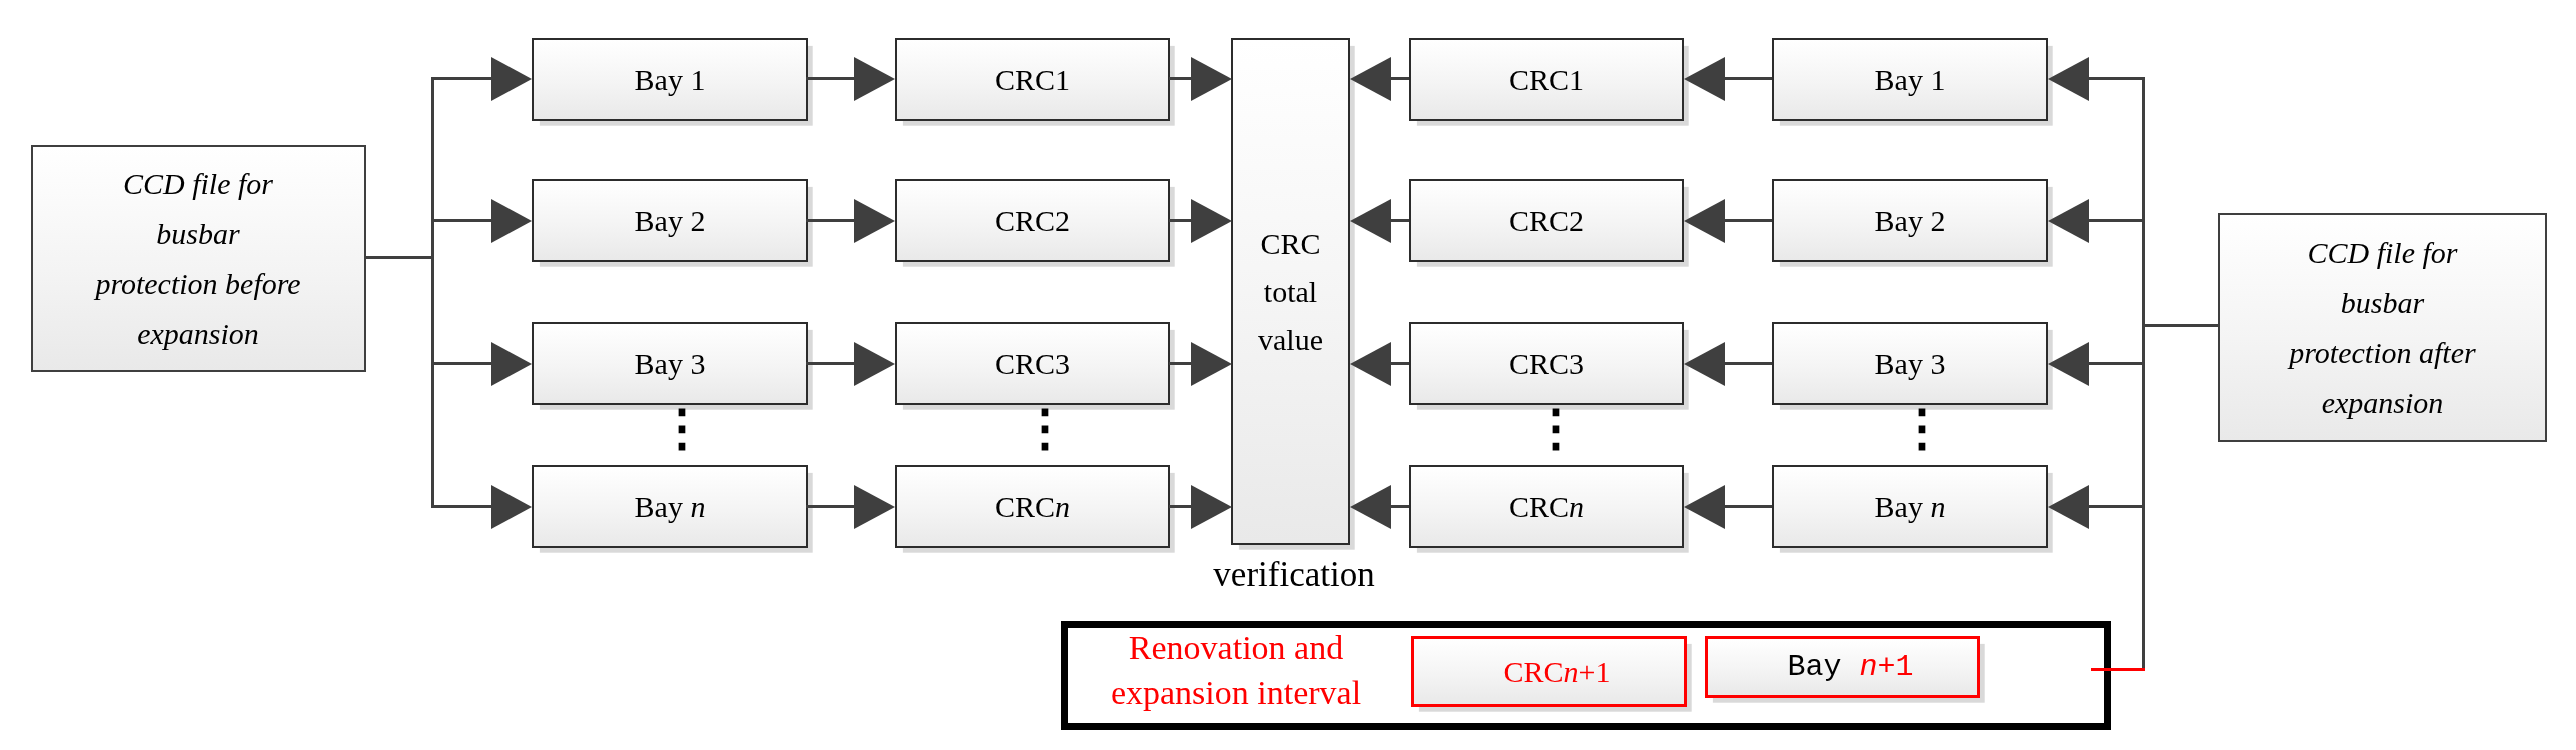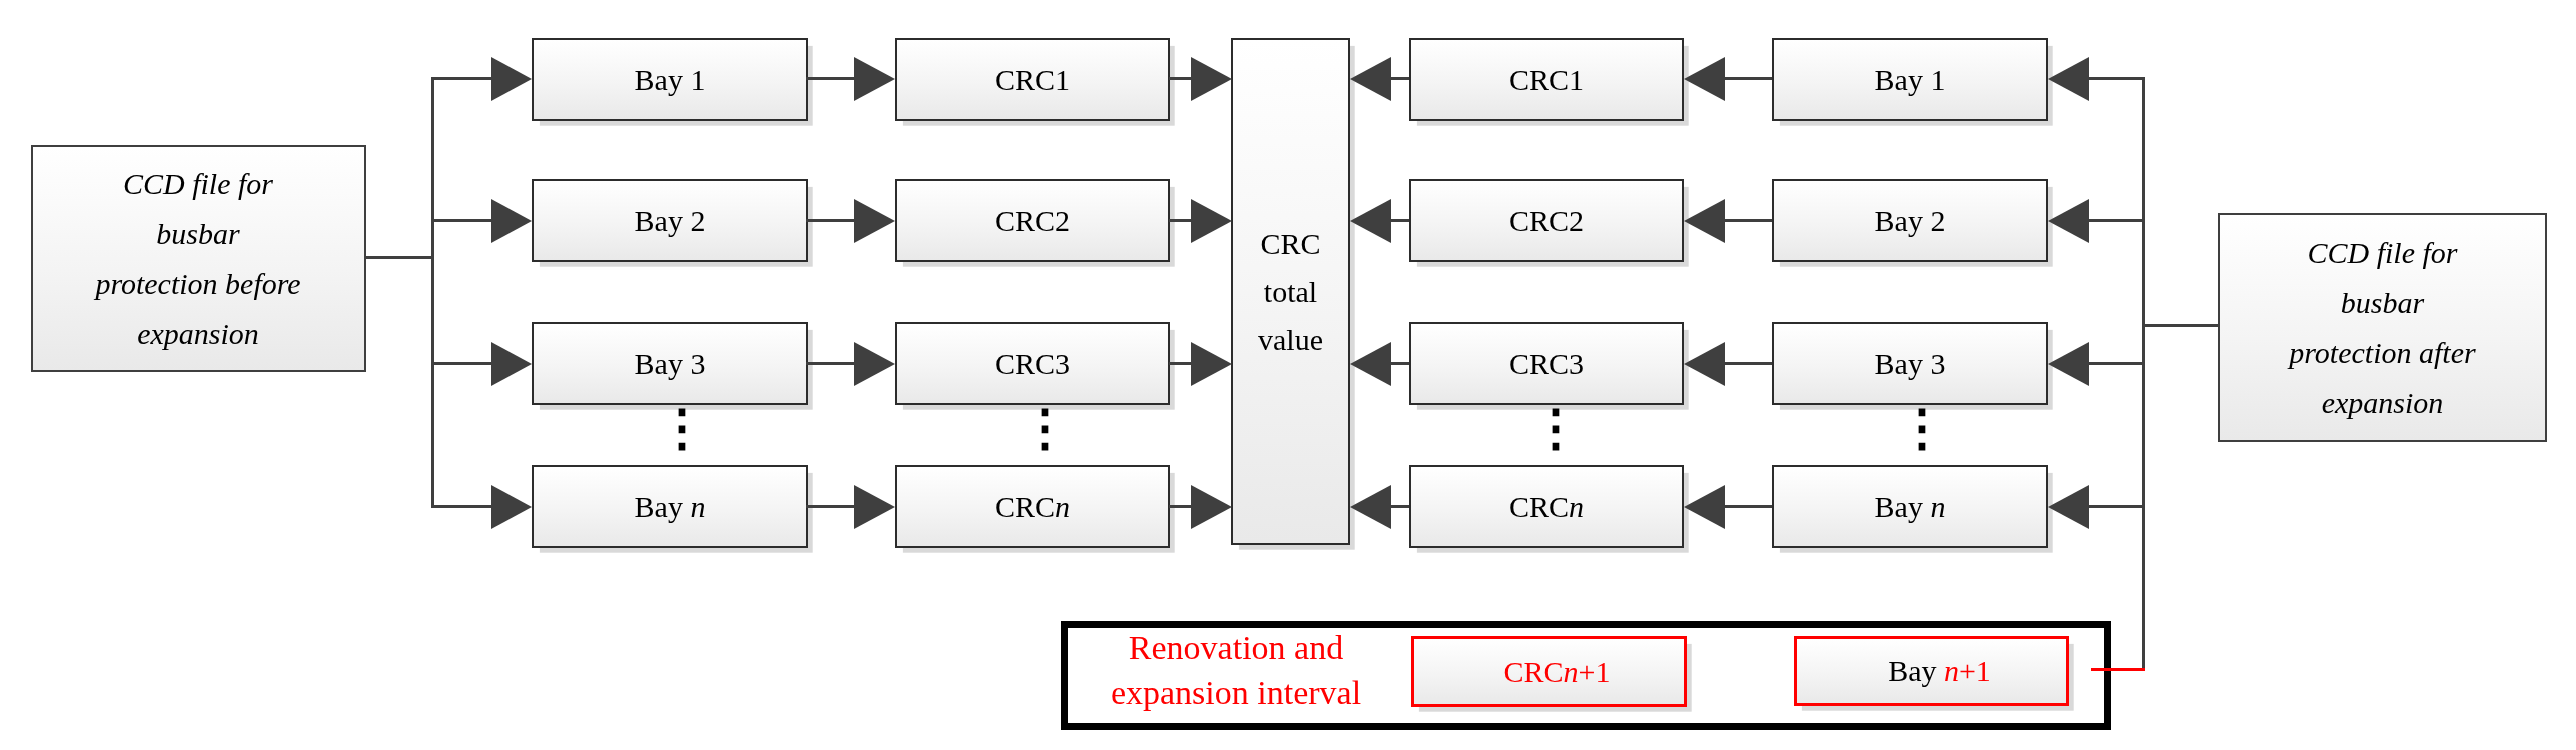--- a/index.html
+++ b/index.html
@@ -46,20 +46,21 @@
 
   <div class="node ccd" style="left:2218px;top:213px;width:329px;height:229px;">CCD file for
 busbar
 protection after
 expansion</div>
 
   <div class="node center-node shadow" style="left:1231px;top:38px;width:119px;height:507px;">CRC
 total
 value</div>
 
+  <div class="caption" style="left:1165px;top:555px;width:258px;">verification</div>
 
   <div class="h" style="left:366px;top:256px;width:66px;"></div>
   <div class="v" style="left:431px;top:77px;height:431px;"></div>
 
   <div class="v" style="left:2142px;top:77px;height:593px;"></div>
   <div class="h" style="left:2144px;top:324px;width:74px;"></div>
 
   <div class="h" style="left:432px;top:77px;width:63px;"></div>
   <div class="ar rt" style="left:491px;top:57px;"></div>
   <div class="node shadow" style="left:532px;top:38px;width:276px;height:83px;">
@@ -170,18 +171,18 @@
   <div class="frame-label" style="left:1067px;top:625px;width:338px;">Renovation and
 expansion interval</div>
 
   <div class="node shadow rednode" style="left:1411px;top:636px;width:276px;height:71px;">
     <span class="red"><span>CRC</span><i class="it">n</i><span>+1</span></span>
   </div>
 
   <div class="ar redlf" style="left:2052px;top:649px;"></div>
   <div class="h redline" style="left:2091px;top:668px;width:54px;"></div>
 
-  <div class="node shadow rednode" style="left:1794px;top:636px;width:275px;height:70px;">
+  <div class="node shadow rednode" style="left:1705px;top:636px;width:275px;height:62px;font-family:Liberation Mono, monospace;">
     <span><span>Bay </span><i class="it red">n</i><span class="red">+1</span></span>
   </div>
 
 </div>
 
 
 </body></html>

